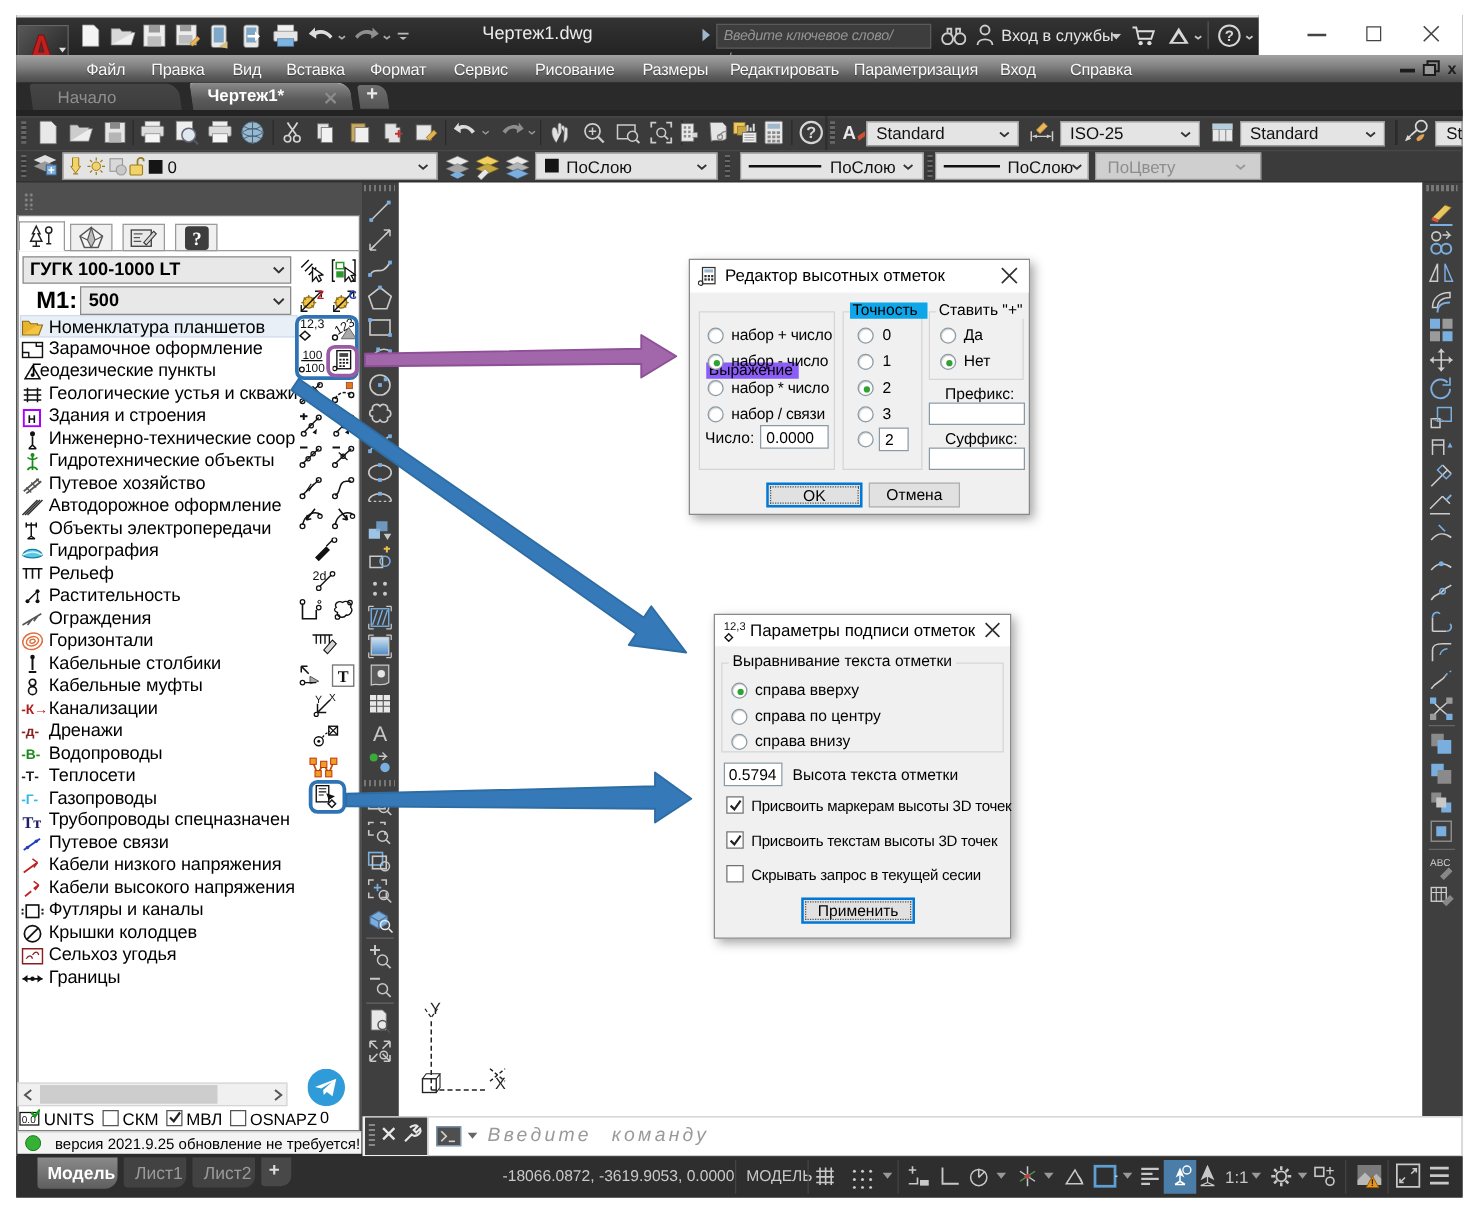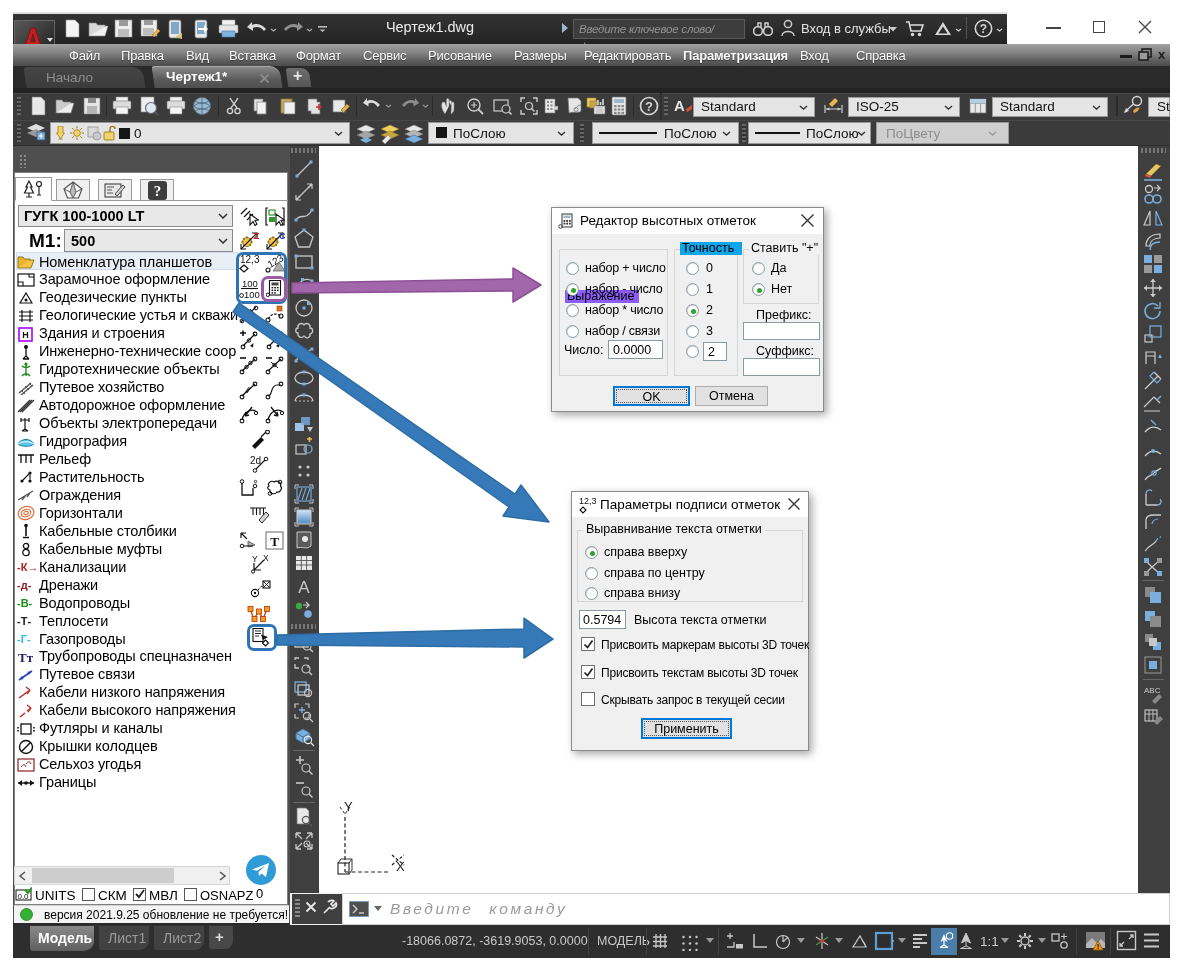--- a/index.html
+++ b/index.html
@@ -111,21 +111,21 @@
 <div class="abs" style="left:13px;top:44px;width:1157px;height:22px;background:linear-gradient(#a2a2a2,#7e7e7e 45%,#5a5a5a 80%,#4c4c4c);"></div>
 <div class="abs" style="left:69px;top:48px;font-size:13px;color:#fafafa;text-shadow:0 1px 1px rgba(0,0,0,.45);letter-spacing:-0.2px;">Файл</div>
 <div class="abs" style="left:121px;top:48px;font-size:13px;color:#fafafa;text-shadow:0 1px 1px rgba(0,0,0,.45);letter-spacing:-0.2px;">Правка</div>
 <div class="abs" style="left:186px;top:48px;font-size:13px;color:#fafafa;text-shadow:0 1px 1px rgba(0,0,0,.45);letter-spacing:-0.2px;">Вид</div>
 <div class="abs" style="left:229px;top:48px;font-size:13px;color:#fafafa;text-shadow:0 1px 1px rgba(0,0,0,.45);letter-spacing:-0.2px;">Вставка</div>
 <div class="abs" style="left:296px;top:48px;font-size:13px;color:#fafafa;text-shadow:0 1px 1px rgba(0,0,0,.45);letter-spacing:-0.2px;">Формат</div>
 <div class="abs" style="left:363px;top:48px;font-size:13px;color:#fafafa;text-shadow:0 1px 1px rgba(0,0,0,.45);letter-spacing:-0.2px;">Сервис</div>
 <div class="abs" style="left:428px;top:48px;font-size:13px;color:#fafafa;text-shadow:0 1px 1px rgba(0,0,0,.45);letter-spacing:-0.2px;">Рисование</div>
 <div class="abs" style="left:514px;top:48px;font-size:13px;color:#fafafa;text-shadow:0 1px 1px rgba(0,0,0,.45);letter-spacing:-0.2px;">Размеры</div>
 <div class="abs" style="left:584px;top:48px;font-size:13px;color:#fafafa;text-shadow:0 1px 1px rgba(0,0,0,.45);letter-spacing:-0.2px;">Редактировать</div>
-<div class="abs" style="left:683px;top:48px;font-size:13px;color:#fafafa;text-shadow:0 1px 1px rgba(0,0,0,.45);letter-spacing:-0.2px;font-weight:bold;">Параметризация</div>
+<div class="abs" style="left:683px;top:48px;font-size:13px;color:#fafafa;text-shadow:0 1px 1px rgba(0,0,0,.45);letter-spacing:-0.2px;">Параметризация</div>
 <div class="abs" style="left:800px;top:48px;font-size:13px;color:#fafafa;text-shadow:0 1px 1px rgba(0,0,0,.45);letter-spacing:-0.2px;">Вход</div>
 <div class="abs" style="left:856px;top:48px;font-size:13px;color:#fafafa;text-shadow:0 1px 1px rgba(0,0,0,.45);letter-spacing:-0.2px;">Справка</div>
 <div class="abs" style="left:1120px;top:55px;width:12px;height:2.5px;background:#1c1c1c;"></div>
 <svg class="abs" style="left:1138px;top:48px;" width="14" height="13" viewBox="0 0 14 13">
     <rect x="4" y="1" width="9" height="8" fill="none" stroke="#1c1c1c" stroke-width="1.6"></rect>
     <rect x="1" y="4" width="9" height="8" fill="#9a9a9a" stroke="#1c1c1c" stroke-width="1.6"></rect>
   </svg>
 <div class="abs" style="left:1158px;top:47px;font-size:13px;font-weight:bold;color:#1c1c1c;">x</div>
 <div class="abs" style="left:13px;top:66px;width:1157px;height:27px;background:#2a2a2a;"></div>
 <div class="abs" style="left:13px;top:88px;width:1157px;height:5px;background:#232323;"></div>
@@ -445,21 +445,21 @@
 <div class="abs" style="left:39px;top:253.5px;font-size:14.5px;color:#000;width:199px;white-space:nowrap;overflow:hidden;letter-spacing:-0.1px;">Номенклатура планшетов</div>
 <svg class="abs" style="left:17px;top:272.95px;" width="18" height="14" viewBox="0 0 18 14">
     <rect x="1" y="1" width="16" height="12" fill="none" stroke="#111" stroke-width="1.2"></rect>
     <path d="M1 9 L6 9 L6 13 M12 1 L12 4 L17 4" stroke="#111" stroke-width="1.1" fill="none"></path>
   </svg>
 <div class="abs" style="left:39px;top:271.4px;font-size:14.5px;color:#000;width:199px;white-space:nowrap;overflow:hidden;letter-spacing:-0.1px;">Зарамочное оформление</div>
 <svg class="abs" style="left:19px;top:291.9px;" width="14" height="12" viewBox="0 0 14 12">
     <path d="M7 1 L13 11 L1 11 Z" fill="none" stroke="#111" stroke-width="1.2"></path>
     <circle cx="7" cy="8" r="1.5" fill="#111"></circle>
   </svg>
-<div class="abs" style="left:39px;top:289.4px;font-size:14.5px;color:#000;width:199px;white-space:nowrap;overflow:hidden;letter-spacing:-0.1px;">Геодезические пункты</div>
+<div class="abs" style="left:25px;top:289.4px;font-size:14.5px;color:#000;width:199px;white-space:nowrap;overflow:hidden;letter-spacing:-0.1px;">Геодезические пункты</div>
 <svg class="abs" style="left:17px;top:309.85px;" width="18" height="12" viewBox="0 0 18 12">
     <path d="M2 2 L16 2 M2 6 L16 6 M2 10 L16 10 M5 0 L5 12 M13 0 L13 12" stroke="#111" stroke-width="1.2"></path>
   </svg>
 <div class="abs" style="left:39px;top:307.4px;font-size:14.5px;color:#000;width:199px;white-space:nowrap;overflow:hidden;letter-spacing:-0.1px;">Геологические устья и скважи</div>
 <svg class="abs" style="left:18px;top:326.8px;" width="15" height="15" viewBox="0 0 15 15">
     <rect x="1" y="1" width="13" height="13" fill="none" stroke="#a0f" stroke-width="1.6"></rect>
     <text x="7.5" y="11" font-size="9" font-weight="bold" fill="#111" text-anchor="middle" font-family="Liberation Sans">H</text>
   </svg>
 <div class="abs" style="left:39px;top:325.3px;font-size:14.5px;color:#000;width:199px;white-space:nowrap;overflow:hidden;letter-spacing:-0.1px;">Здания и строения</div>
 <svg class="abs" style="left:20px;top:343.75px;" width="12" height="16" viewBox="0 0 12 16">

